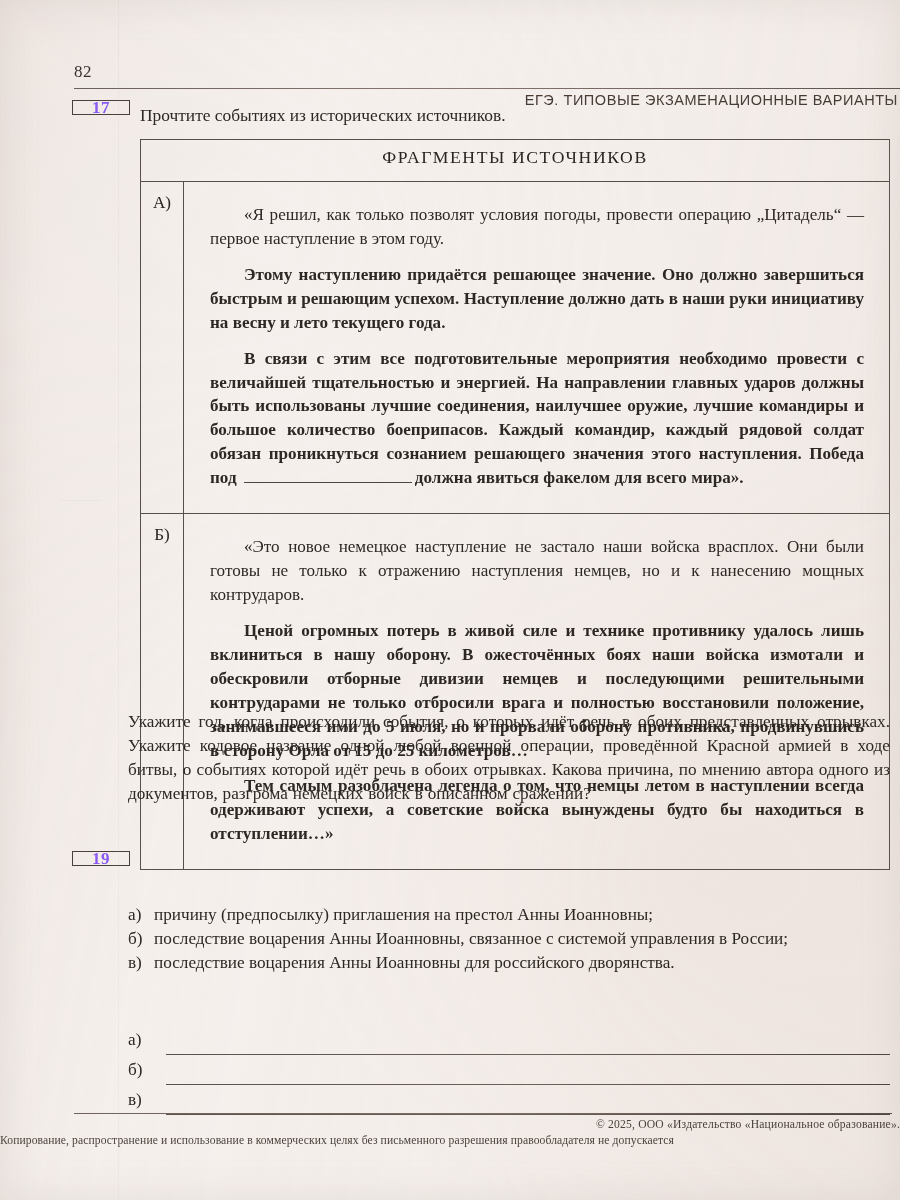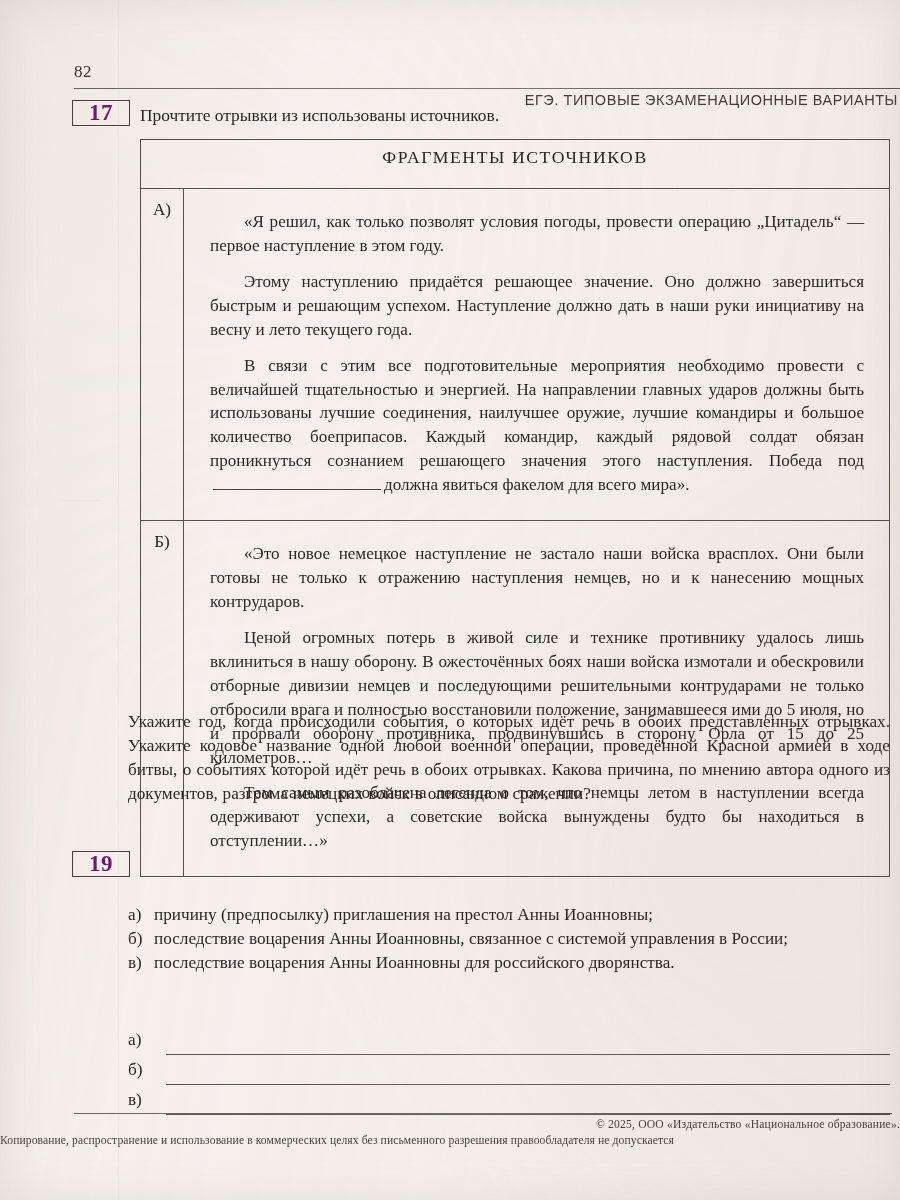--- a/index.html
+++ b/index.html
@@ -75,29 +75,29 @@
     right: 0px;
     top: 26px;
     height: 1.4px;
     background: linear-gradient(90deg,#6e625c 0%, #857770 45%, #5d534d 100%);
   }
 
   
   .task-box {
     position: absolute;
     width: 58px;
-    height: 26px;
+    height: 15px;
     border: 1.6px solid #4a413b;
     box-sizing: border-box;
     display: flex;
     align-items: center;
     justify-content: center;
-    font-size: 23px;
+    font-size: 17px;
     font-weight: 700;
-    color: #701a75;
+    color: #8b5cf6;
     letter-spacing: .5px;
   }
 
   
   .lead {
     position: absolute;
     font-size: 17.4px;
     line-height: 1.33;
     color: #2d2823;
   }
@@ -117,21 +117,21 @@
     left: 140px;
     top: 139px;
     width: 750px;
     border: 1.6px solid #57504a;
     box-sizing: border-box;
     background: transparent;
   }
   .src-head {
     border-bottom: 1.4px solid #57504a;
     text-align: center;
-    padding: 7px 0 20px;
+    padding: 7px 0 13px;
     font-size: 17.6px;
     letter-spacing: 1.6px;
     color: #2b2521;
   }
   .src-row {
     display: flex;
     align-items: stretch;
   }
   .src-row + .src-row {
     border-top: 1.4px solid #57504a;
@@ -153,21 +153,21 @@
   }
   .src-p {
     margin: 12px;
     text-indent: 34px;
     font-size: 17.1px;
     line-height: 1.40;
     text-align: justify;
     text-align-last: left;
     color: #2d2823;
   }
-  .src-p + .src-p { margin-top: 0px; }
+  .src-p + .src-p { margin-top: 0px; font-weight: bold; }
   .blank-inline {
     display: inline-block;
     width: 168px;
     border-bottom: 1.3px solid #4d4540;
     height: .88em;
     vertical-align: baseline;
     margin: 0 3px;
   }
 
   
@@ -249,21 +249,21 @@
 
 <div class="page">
 
   <div class="runhead">
     <div class="page-number">82</div>
     <div class="runhead-title">ЕГЭ. ТИПОВЫЕ ЭКЗАМЕНАЦИОННЫЕ ВАРИАНТЫ</div>
     <div class="runhead-rule"></div>
   </div>
 
   <div class="task-box" style="left:72px; top:100px;">17</div>
-  <div class="lead" style="left:140px; top:104px; width:740px;">Прочтите отрывки из использованы источников.</div>
+  <div class="lead" style="left:140px; top:104px; width:740px;">Прочтите событиях из исторических источников.</div>
 
   <div class="src-table">
     <div class="src-head">ФРАГМЕНТЫ ИСТОЧНИКОВ</div>
 
     <div class="src-row">
       <div class="src-key">А)</div>
       <div class="src-body">
         <p class="src-p">«Я решил, как только позволят условия погоды, провести операцию „Цитадель“ — первое наступление в этом году.</p>
         <p class="src-p">Этому наступлению придаётся решающее значение. Оно должно завершиться быстрым и решающим успехом. Наступление должно дать в наши руки инициативу на весну и лето текущего года.</p>
         <p class="src-p"><span>В связи с этим все подготовительные мероприятия необходимо провести с величайшей тщательностью и энергией. На направлении главных ударов должны быть использованы лучшие соединения, наилучшее оружие, лучшие командиры и большое количество боеприпасов. Каждый командир, каждый рядовой солдат обязан проникнуться сознанием решающего значения этого наступления. Победа под </span><span class="blank-inline"></span><span>должна явиться факелом для всего мира».</span></p>

